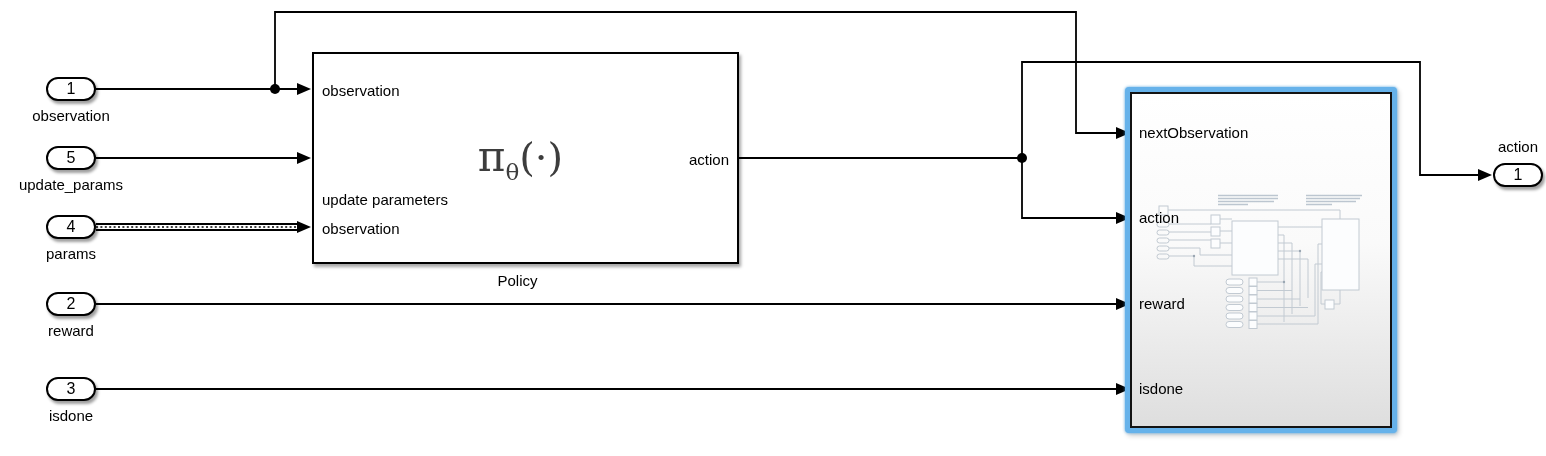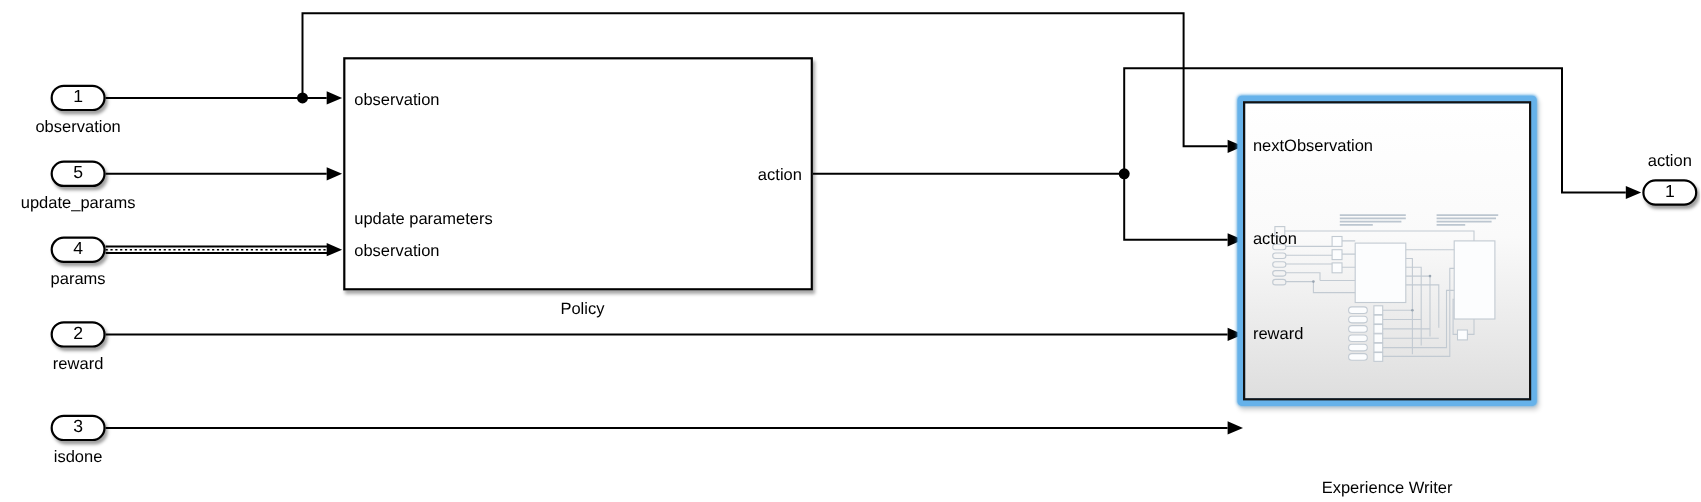--- a/index.html
+++ b/index.html
@@ -32,21 +32,21 @@
   .policy-symbol{
     position:absolute;left:0;right:10px;top:78px;text-align:center;
     font-family:"DejaVu Serif", serif;color:#3d3d3d;
   }
   .sym-pi{font-size:42px;}
   .sym-sub{font-size:23px;vertical-align:-9px;}
   .sym-args{font-size:40px;}
   .block-title{position:absolute;text-align:center;font-size:15px;line-height:18px;}
 
   .ew-outer{
-    position:absolute;left:1125px;top:87px;width:272px;height:282px;
+    position:absolute;left:1125px;top:87px;width:272px;height:346px;
     background:#66b2ea;border-radius:4px;
     box-shadow:0 0 3px rgba(70,160,225,0.9), 2px 3px 5px rgba(0,0,0,0.18);
   }
   .ew-inner{
     position:absolute;left:5px;top:5px;right:5px;bottom:5px;
     border:2px solid #131313;box-sizing:border-box;
     background:linear-gradient(180deg,#ffffff 0%,#fafafa 45%,#dedede 100%);
     overflow:hidden;
   }
   .ew-preview{position:absolute;left:0;top:0;width:258px;height:332px;}
@@ -114,22 +114,23 @@
   <div class="port-pill" style="left:46px;top:377px;">
     <span>3</span>
   </div>
   <div class="port-label" style="left:-4px;top:407px;">isdone</div>
 
   <div class="policy-block">
     <div class="blk-port" style="left:8px;top:28px;">observation</div>
     <div class="blk-port" style="left:8px;top:97px;margin-top:40px;">update parameters</div>
     <div class="blk-port" style="left:8px;top:166px;">observation</div>
     <div class="blk-port" style="right:8px;top:97px;">action</div>
+    <div class="policy-symbol"><span class="sym-pi">π</span><span class="sym-sub">θ</span><span class="sym-args">(·)</span></div>
   </div>
-  <div class="block-title" style="left:316px;width:427px;top:272px;text-align:center;">Policy</div>
+  <div class="block-title" style="left:304px;width:427px;top:272px;text-align:center;">Policy</div>
 
   <div class="ew-outer">
     <div class="ew-inner">
 
       <svg class="ew-preview" viewBox="0 0 258 332">
         <g stroke="#c2cad2" stroke-width="1" fill="none">
 
           <g stroke="#bcc6d0" stroke-width="1.6">
             <path d="M86,101.5 H146 M86,104.5 H146 M86,107.5 H142 M86,110.5 H116"></path>
             <path d="M174,101.5 H230 M174,104.5 H228 M174,107.5 H224 M174,110.5 H200"></path>
@@ -177,20 +178,19 @@
               <circle cx="168" cy="157" r="1.2"></circle>
           </g>
         </g>
       </svg>
       <div class="blk-port" style="left:7px;top:30px;">nextObservation</div>
       <div class="blk-port" style="left:7px;top:115px;">action</div>
       <div class="blk-port" style="left:7px;top:201px;">reward</div>
       <div class="blk-port" style="left:7px;top:286px;">isdone</div>
     </div>
   </div>
-  <div class="block-title" style="left:1125px;width:272px;top:435px;">Experience Writer</div>
 
   <div class="port-label" style="left:1443px;top:138px;">action</div>
   <div class="port-pill" style="left:1493px;top:163px;">
     <span>1</span>
   </div>
 
 </div>
 
 </body></html>

